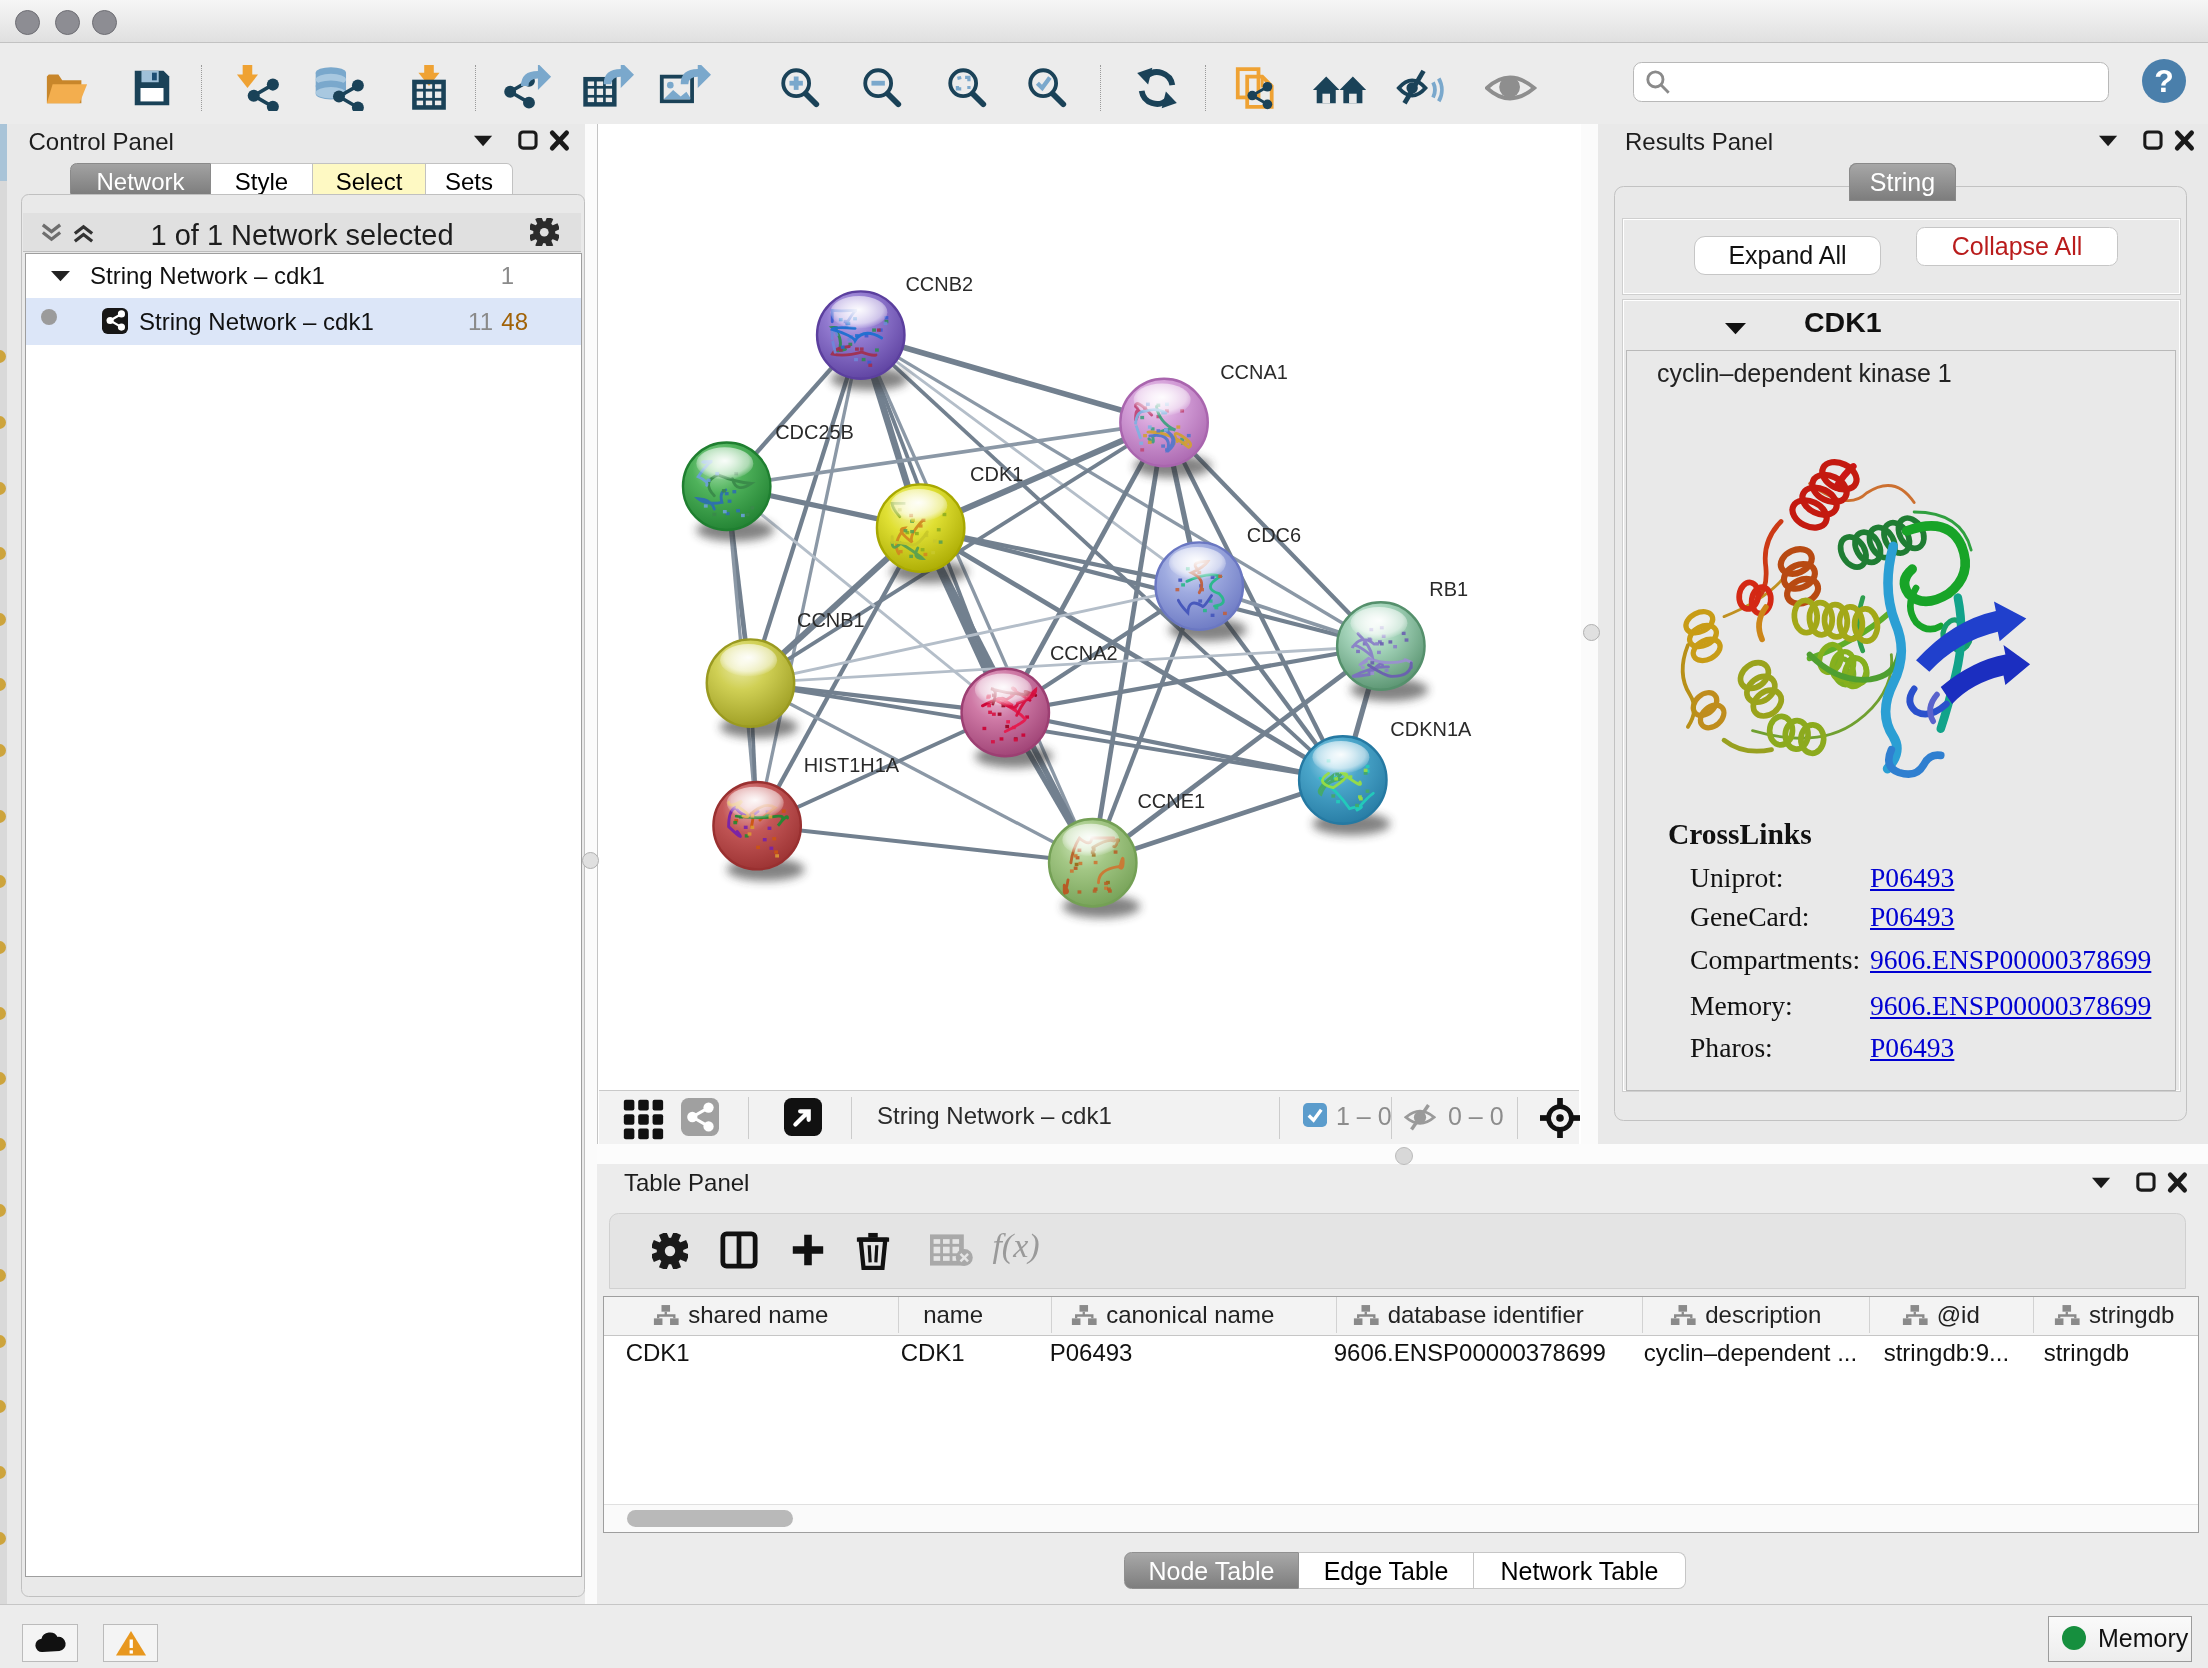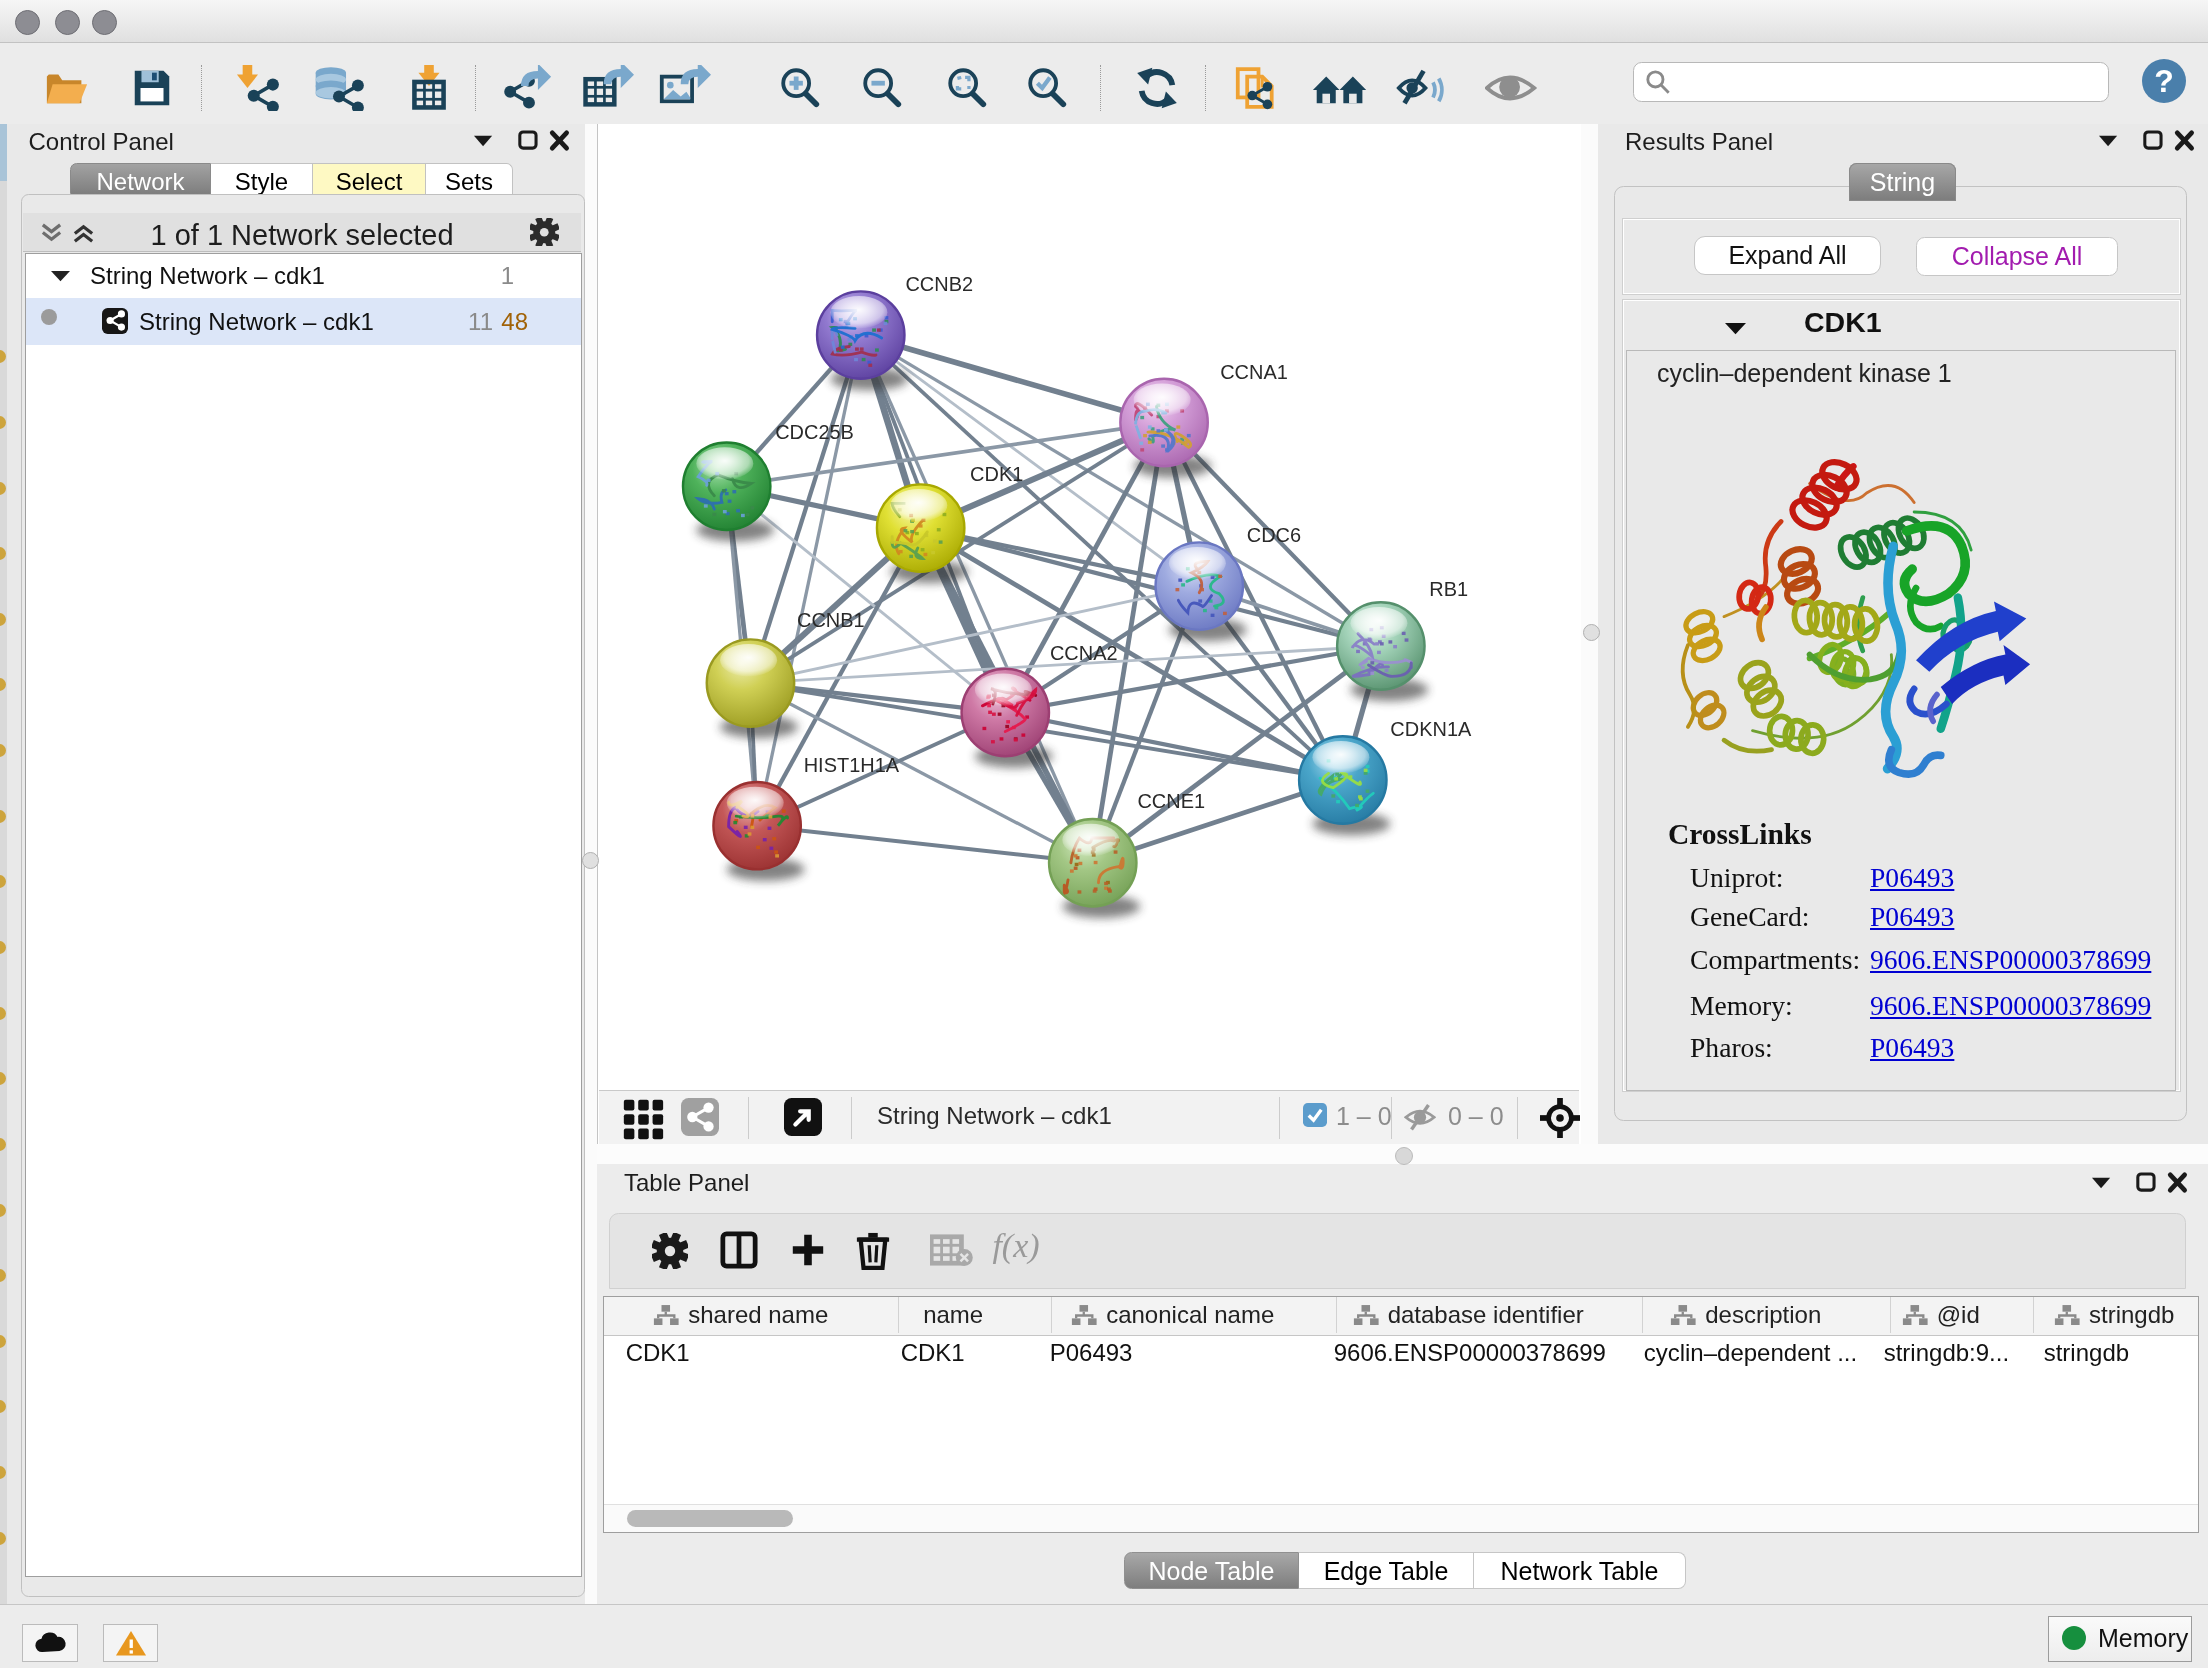--- a/index.html
+++ b/index.html
@@ -704,21 +704,21 @@
     <div style="position:absolute;left:42px;top:3.8px;font-size:24px;color:#1d1d1d">Results Panel</div>
     <svg width="105" height="23" viewBox="0 0 110 24" style="position:absolute;left:516px;top:4.8px">
       <path d="M0,7 L19,7 L9.5,18 Z" fill="#1a1a1a"></path>
       <rect x="48" y="3" width="17" height="17" rx="3.5" fill="none" stroke="#1a1a1a" stroke-width="3.2"></rect>
       <path d="M82,4 L97,20 M97,4 L82,20" stroke="#1a1a1a" stroke-width="5" stroke-linecap="round"></path>
     </svg>
     <div style="position:absolute;left:31px;top:62px;width:571px;height:933px;border:1.9px solid #c2c2c2;border-radius:9.5px"></div>
     <div style="position:absolute;left:266px;top:39px;width:107px;height:38px;background:linear-gradient(#a8a8a8,#7c7c7c);border-radius:7.6px 7.6px 0 0;color:#fff;font-size:25px;text-align:center;line-height:38px;box-shadow:inset 0 0 0 1px #8a8a8a">String</div>
     <div style="position:absolute;left:39px;top:94px;width:557px;height:75px;border:1.9px solid #cfcfcf;box-shadow:0 0 0 1px #fff inset">
       <div style="position:absolute;left:71px;top:17px;width:185px;height:37px;background:#fff;border:1px solid #c6c6c6;border-radius:11px;font-size:25px;text-align:center;line-height:36px;color:#111">Expand All</div>
-      <div style="position:absolute;left:293px;top:18px;width:200px;height:37px;background:#fff;border:1px solid #c6c6c6;border-radius:8.6px;font-size:25px;text-align:center;line-height:36px;color:#a21caf">Collapse All</div>
+      <div style="position:absolute;left:293px;top:8px;width:200px;height:37px;background:#fff;border:1px solid #c6c6c6;border-radius:8.6px;font-size:25px;text-align:center;line-height:36px;color:#b91c1c">Collapse All</div>
     </div>
     <div style="position:absolute;left:39px;top:175px;width:557px;height:791px;border:1.9px solid #cfcfcf;box-shadow:0 0 0 1px #fff inset">
       <svg width="23" height="14.3" viewBox="0 0 24 15" style="position:absolute;left:101px;top:21px">
         <path d="M1,2 L23,2 L12,14 Z" fill="#111"></path>
       </svg>
       <div style="position:absolute;left:181px;top:5.7px;font-size:28.5px;font-weight:bold;color:#111">CDK1</div>
       <div style="position:absolute;left:2.9px;top:50px;width:548px;height:739px;border:1.9px solid #b9b9b9"></div>
       <div style="position:absolute;left:34px;top:59px;font-size:25px;color:#222">cyclin–dependent kinase 1</div>
     </div>
     <svg width="365" height="327" viewBox="0 0 384 344" style="position:absolute;left:84px;top:331px">
@@ -895,21 +895,21 @@
           <svg width="28.5" height="25" viewBox="0 0 30 26" style="">
             <g fill="#8a8a8a">
               <rect x="10" y="2" width="9" height="7"></rect>
               <rect x="2" y="16" width="9" height="7"></rect>
               <rect x="19" y="16" width="9" height="7"></rect>
               <path d="M14.5,9 L14.5,13 M6.5,16 L6.5,13 L23.5,13 L23.5,16" stroke="#8a8a8a" stroke-width="2.4" fill="none"></path>
             </g>
           </svg>
           <span>database identifier</span>
         </div>
-        <div style="position:absolute;left:1018px;top:0;width:247px;height:36px;border-right:1.9px solid #d2d2d2;display:flex;align-items:center;justify-content:center;gap:7.6px;padding-right:21px;font-size:24px;color:#222">
+        <div style="position:absolute;left:1018px;top:0;width:247px;height:36px;border-right:1.9px solid #d2d2d2;display:flex;align-items:center;justify-content:center;gap:7.6px;font-size:24px;color:#222">
           <svg width="28.5" height="25" viewBox="0 0 30 26" style="">
             <g fill="#8a8a8a">
               <rect x="10" y="2" width="9" height="7"></rect>
               <rect x="2" y="16" width="9" height="7"></rect>
               <rect x="19" y="16" width="9" height="7"></rect>
               <path d="M14.5,9 L14.5,13 M6.5,16 L6.5,13 L23.5,13 L23.5,16" stroke="#8a8a8a" stroke-width="2.4" fill="none"></path>
             </g>
           </svg>
           <span>description</span>
         </div>

